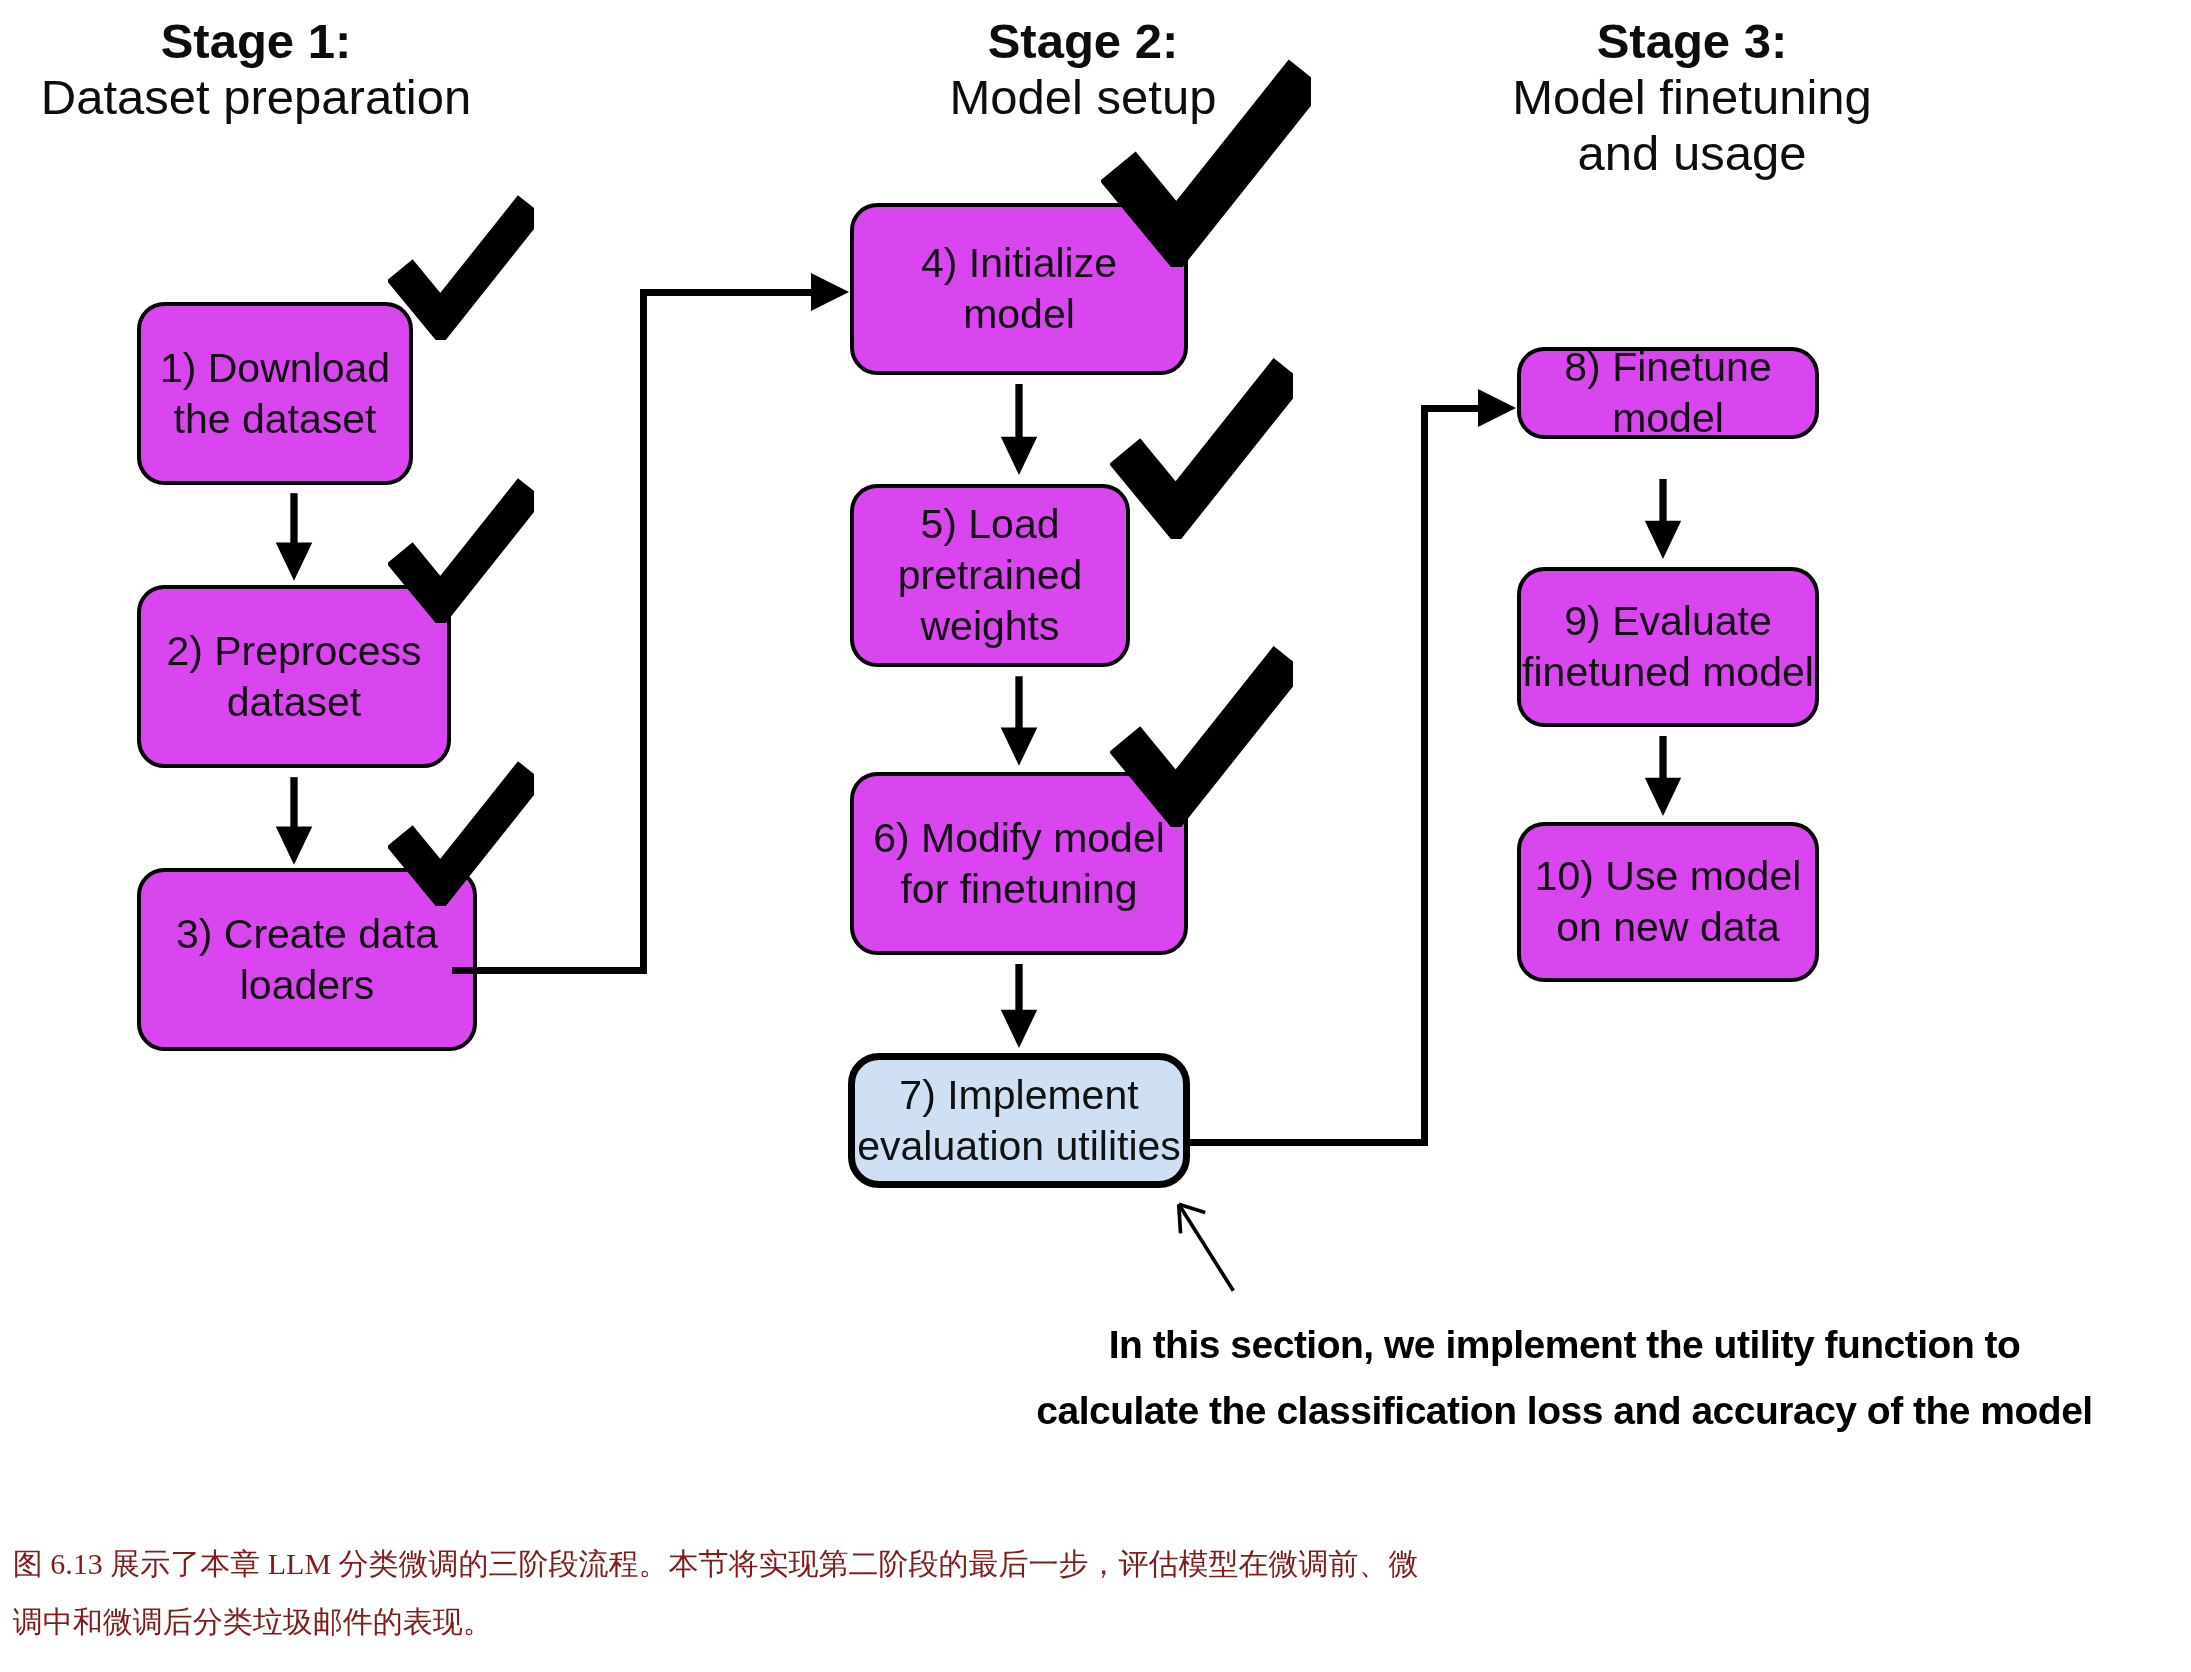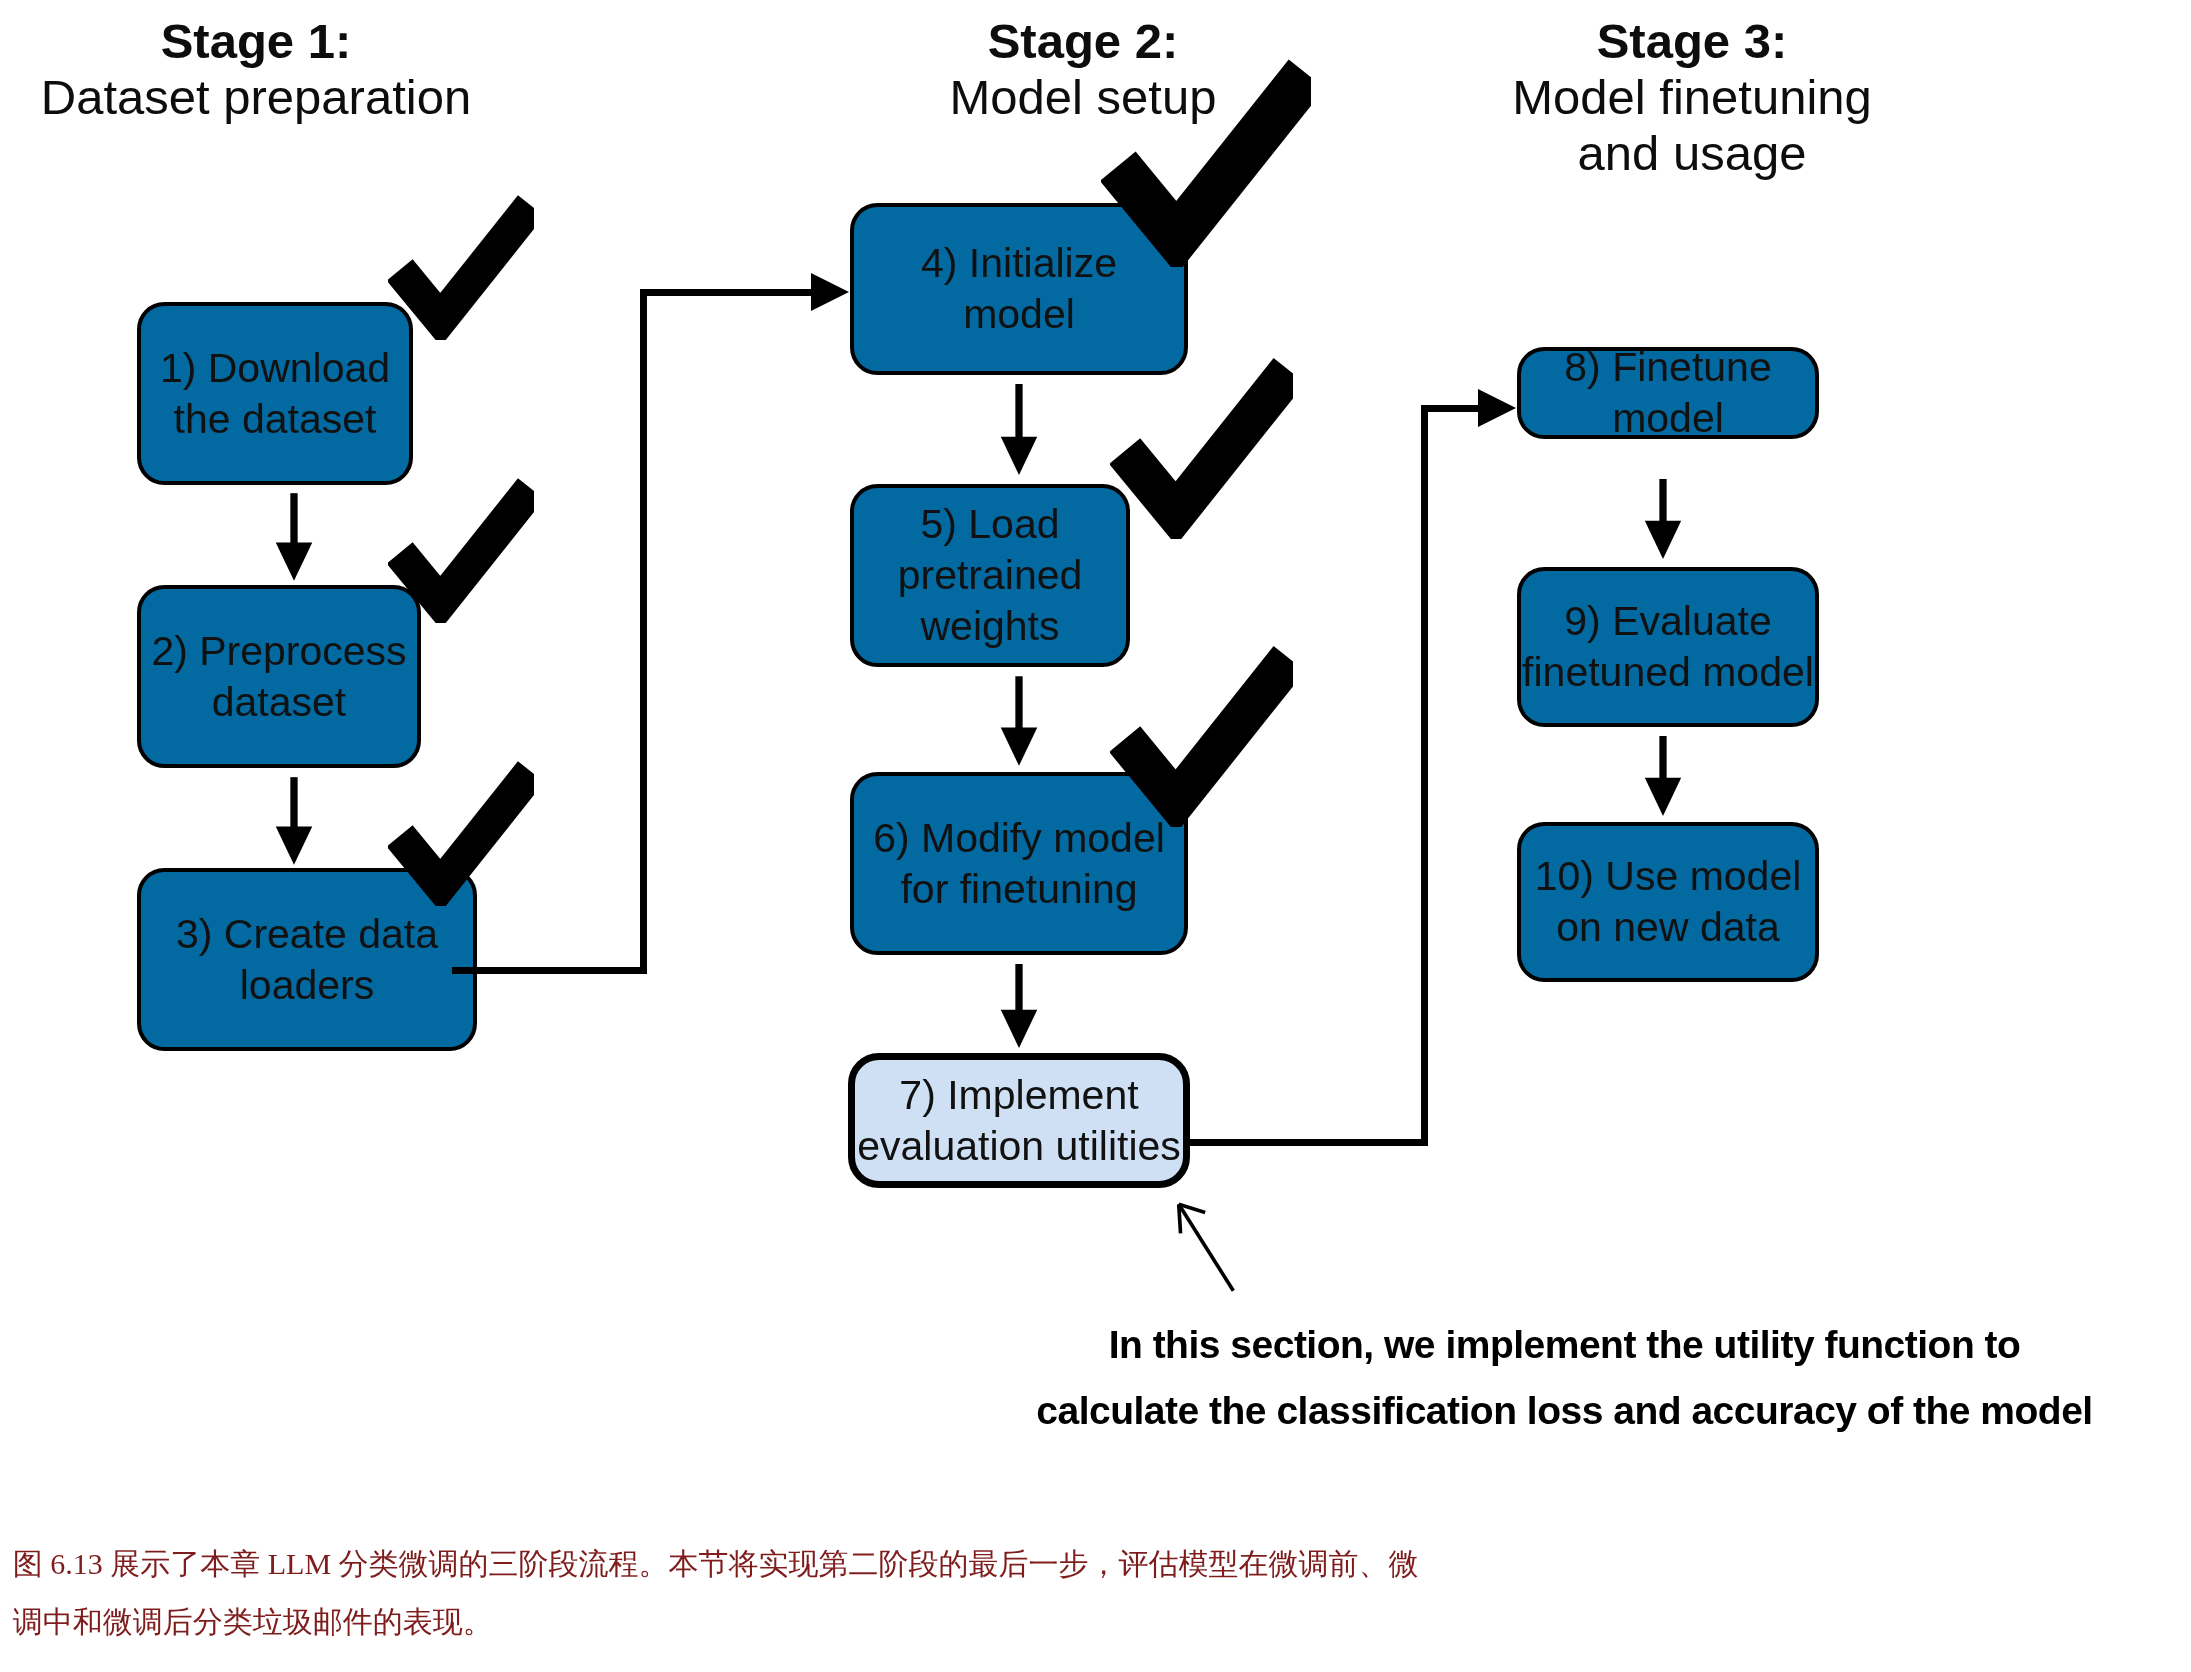--- a/index.html
+++ b/index.html
@@ -3,21 +3,21 @@
 <meta charset="utf-8">
 <style>
   html,body { margin:0; padding:0; background:#ffffff; }
   #canvas {
     position:relative; width:2191px; height:1672px; background:#ffffff;
     font-family:"Liberation Sans", sans-serif; overflow:hidden;padding-left:22px;
   }
   .stage { position:absolute; width:640px; text-align:center; font-size:49px; line-height:56px; color:#0d0d0d; }
   .stage .t { font-weight:bold; }
   .node {
-    position:absolute; background:#0369a1; border:4.6px solid #000;
+    position:absolute; background:#d946ef; border:4.6px solid #000;
     border-radius:27.4px; box-sizing:border-box;
     display:flex; flex-direction:column; align-items:center; justify-content:center;
     font-size:41px; line-height:51px; color:#111; text-align:center;
   }
   .node.highlight { background:#cfe0f4; border-width:7.3px; border-radius:31px; }
   .cline { position:absolute; background:#000; }
   .ah-r { position:absolute; width:0; height:0;
     border-top:19px solid transparent; border-bottom:19px solid transparent;
     border-left:38px solid #000; }
   .check, .varrow, .thin-arrow { position:absolute; }
@@ -47,21 +47,21 @@
   <div class="stage" style="left:1372px; top:12.8px;">
     <div class="t">Stage 3:</div>
     <div>Model finetuning</div>
     <div>and usage</div>
   </div>
 
   <div class="node" style="left:137px; top:302px; width:276px; height:183px;">
     <div>1) Download</div>
     <div>the dataset</div>
   </div>
-  <div class="node" style="left:137px; top:585px; width:284px; height:183px;">
+  <div class="node" style="left:137px; top:585px; width:314px; height:183px;">
     <div>2) Preprocess</div>
     <div>dataset</div>
   </div>
   <div class="node" style="left:137px; top:868px; width:340px; height:183px;">
     <div>3) Create data</div>
     <div>loaders</div>
   </div>
 
   <div class="node" style="left:850px; top:203px; width:338px; height:172px;">
     <div>4) Initialize</div>

